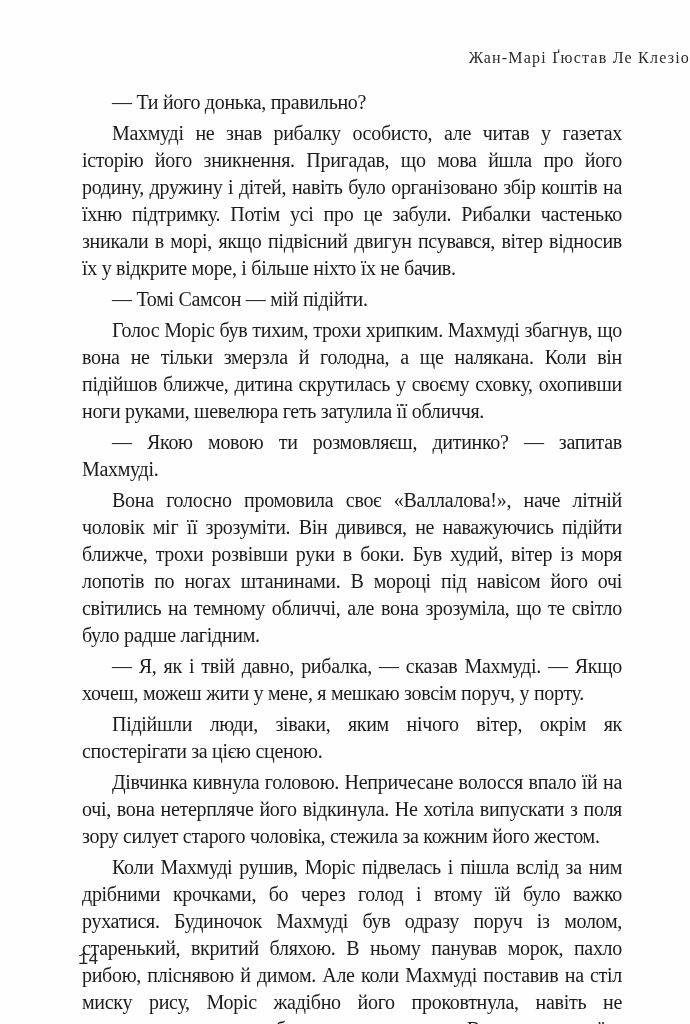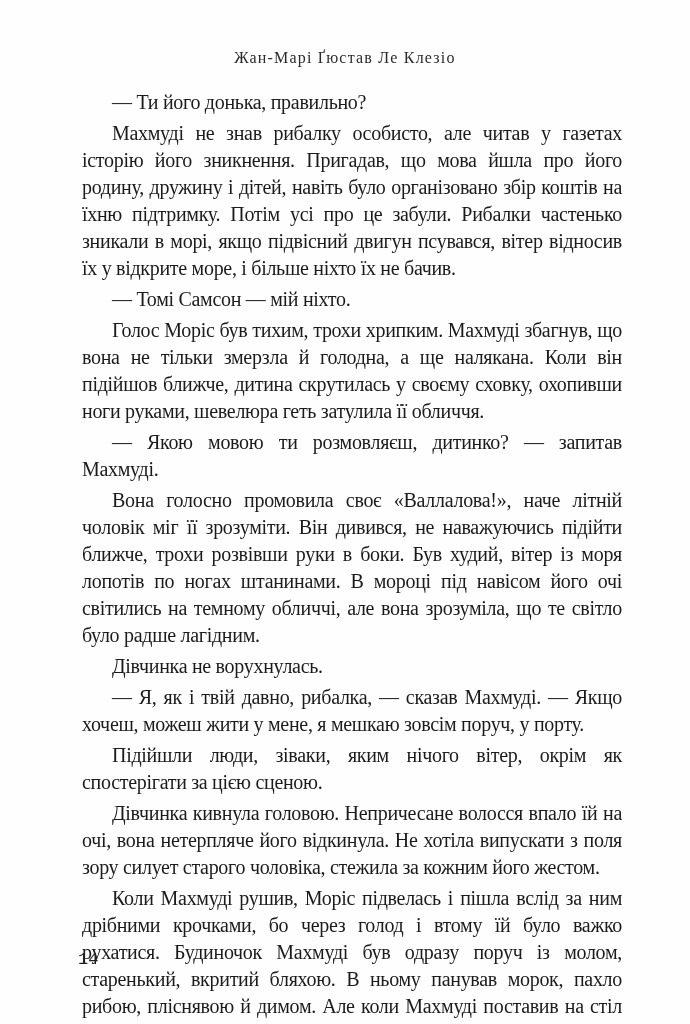--- a/index.html
+++ b/index.html
@@ -14,21 +14,21 @@
     background: #fefefe;
     font-family: "Liberation Serif", serif;
     color: #1b1b1b;
     overflow: hidden;
   }
   .running-header {
     position: absolute;
     top: 49px;
     left: 0;
     right: 0;
-    text-align: center;
+    text-align: right;
     font-size: 16px;
     letter-spacing: 1.2px;
     color: #2b2b2b;
   }
   .text-block {
     position: absolute;
     top: 85px;
     left: 78px;
     width: 548px;
     text-align: justify;
@@ -53,25 +53,24 @@
 </style>
 </head>
 <body>
 
 <div class="book-page">
   <div class="running-header">Жан-Марі Ґюстав Ле Клезіо</div>
 
   <div class="text-block">
       <p class="para">— Ти його донька, правильно?</p>
       <p class="para">Махмуді не знав рибалку особисто, але читав у газетах історію його зникнення. Пригадав, що мова йшла про його родину, дружину і дітей, навіть було організовано збір коштів на їхню підтримку. Потім усі про це забули. Рибалки частенько зникали в морі, якщо підвісний двигун псувався, вітер відносив їх у відкрите море, і більше ніхто їх не бачив.</p>
-      <p class="para">— Томі Самсон — мій ніхто.</p>
+      <p class="para">— Томі Самсон — мій підійти.</p>
       <p class="para">Голос Моріс був тихим, трохи хрипким. Махмуді збагнув, що вона не тільки змерзла й голодна, а ще налякана. Коли він підійшов ближче, дитина скрутилась у своєму сховку, охопивши ноги руками, шевелюра геть затулила її обличчя.</p>
       <p class="para">— Якою мовою ти розмовляєш, дитинко? — запитав Махмуді.</p>
       <p class="para">Вона голосно промовила своє «Валлалова!», наче літній чоловік міг її зрозуміти. Він дивився, не наважуючись підійти ближче, трохи розвівши руки в боки. Був худий, вітер із моря лопотів по ногах штанинами. В мороці під навісом його очі світились на темному обличчі, але вона зрозуміла, що те світло було радше лагідним.</p>
-      <p class="para">Дівчинка не ворухнулась.</p>
       <p class="para">— Я, як і твій давно, рибалка, — сказав Махмуді. — Якщо хочеш, можеш жити у мене, я мешкаю зовсім поруч, у порту.</p>
       <p class="para">Підійшли люди, зіваки, яким нічого вітер, окрім як спостерігати за цією сценою.</p>
       <p class="para">Дівчинка кивнула головою. Непричесане волосся впало їй на очі, вона нетерпляче його відкинула. Не хотіла випускати з поля зору силует старого чоловіка, стежила за кожним його жестом.</p>
       <p class="para">Коли Махмуді рушив, Моріс підвелась і пішла вслід за ним дрібними крочками, бо через голод і втому їй було важко рухатися. Будиночок Махмуді був одразу поруч із молом, старенький, вкритий бляхою. В ньому панував морок, пахло рибою, пліснявою й димом. Але коли Махмуді поставив на стіл миску рису, Моріс жадібно його проковтнула, навіть не скористалась ложкою, брала просто руками. Вона давно не їла нічого такого смачного.</p>
     </div>
 
   <div class="page-number">14</div>
 </div>
 
 </body></html>

